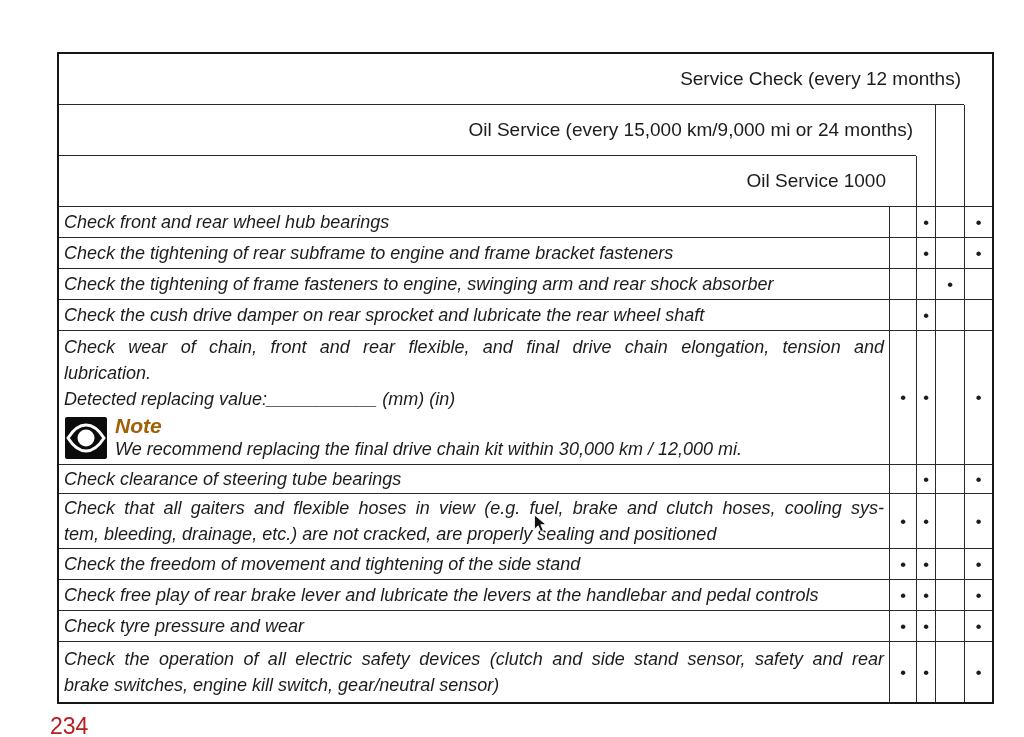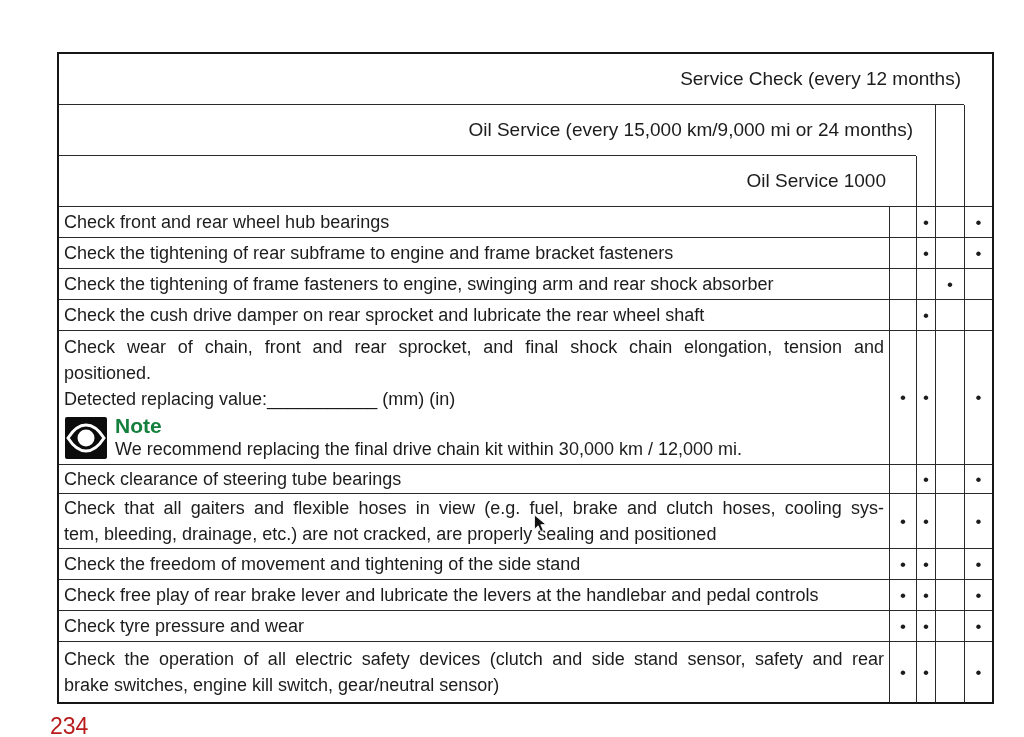--- a/index.html
+++ b/index.html
@@ -25,35 +25,35 @@
     padding:12px 3px;
     height:30px;
     font-size:19px;
     border-bottom:1.5px solid #2a2a2a;
     white-space:nowrap;
   }
   .hfill { border:none; }
   .hd-left { border-left:1.5px solid #2a2a2a; }
   .hd-bot  { border-bottom:1.5px solid #2a2a2a; }
   
-  tr.dr > td { border-bottom:1.5px solid #2a2a2a; }
+  tr.dr > td { border-bottom:1.5px solid #2a2a2a;font-style:italic; }
   tr.dr:last-child > td { border-bottom:none; }
   .desc { padding:1px 5px; }
   .dot  {
     text-align:center;
     border-left:1.5px solid #2a2a2a;
     font-size:17px; line-height:1;
     padding:0;
   }
   
   .jl { text-align:justify; text-align-last:justify; }
   
   .note { display:flex; gap:7px; margin-top:3px; align-items:flex-start; }
   .note svg { flex:0 0 auto; display:block; margin-top:1px; }
-  .note-title { font-weight:bold; font-size:21px; line-height:22px; color:#15803d; }
+  .note-title { font-weight:bold; font-size:21px; line-height:22px; color:#a16207; }
   .note-text  { font-size:18px; line-height:24px; }
   .pageno {
     position:absolute; left:50px; top:713px;
     font-size:23px; line-height:26px; color:#b91c1c;
   }
   .cursor { position:absolute; left:533px; top:514px; width:14px; height:20px; }
 </style>
 </head>
 <body>
 
@@ -117,22 +117,22 @@
           <div>Check the cush drive damper on rear sprocket and lubricate the rear wheel shaft</div>
         </td>
     <td class="dot"></td>
     <td class="dot">•</td>
     <td class="dot"></td>
     <td class="dot"></td>
   </tr>
 
   <tr class="dr">
     <td class="desc" style="height:134px">
-      <div class="jl">Check wear of chain, front and rear sprocket, and final shock chain elongation, tension and</div>
-      <div>positioned.</div>
+      <div class="jl">Check wear of chain, front and rear flexible, and final drive chain elongation, tension and</div>
+      <div>lubrication.</div>
       <div>Detected replacing value:___________ (mm) (in)</div>
       <div class="note">
         <svg width="44" height="44" viewBox="0 0 44 44">
           <rect x="1" y="1" width="42" height="42" rx="2" fill="#0c0c0c"></rect>
           <path d="M4 22 C11 11 17 9 22 9 C27 9 33 11 40 22 C33 33 27 35 22 35 C17 35 11 33 4 22 Z" fill="none" stroke="#ffffff" stroke-width="3"></path>
           <circle cx="22" cy="22" r="8.5" fill="#ffffff"></circle>
         </svg>
         <div>
           <div class="note-title">Note</div>
           <div class="note-text">We recommend replacing the final drive chain kit within 30,000 km / 12,000 mi.</div>

